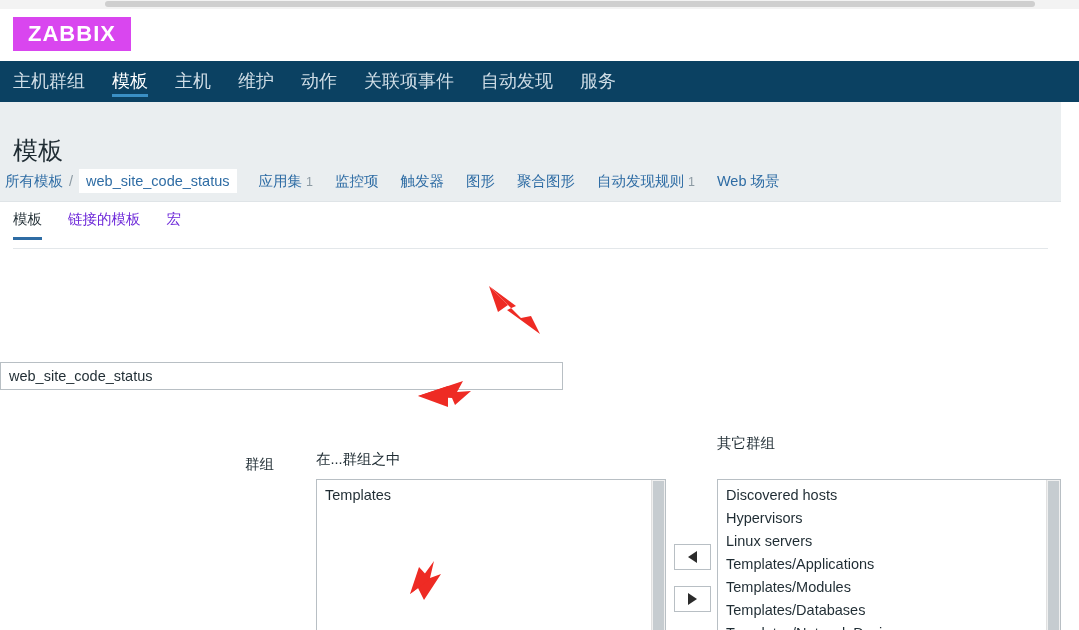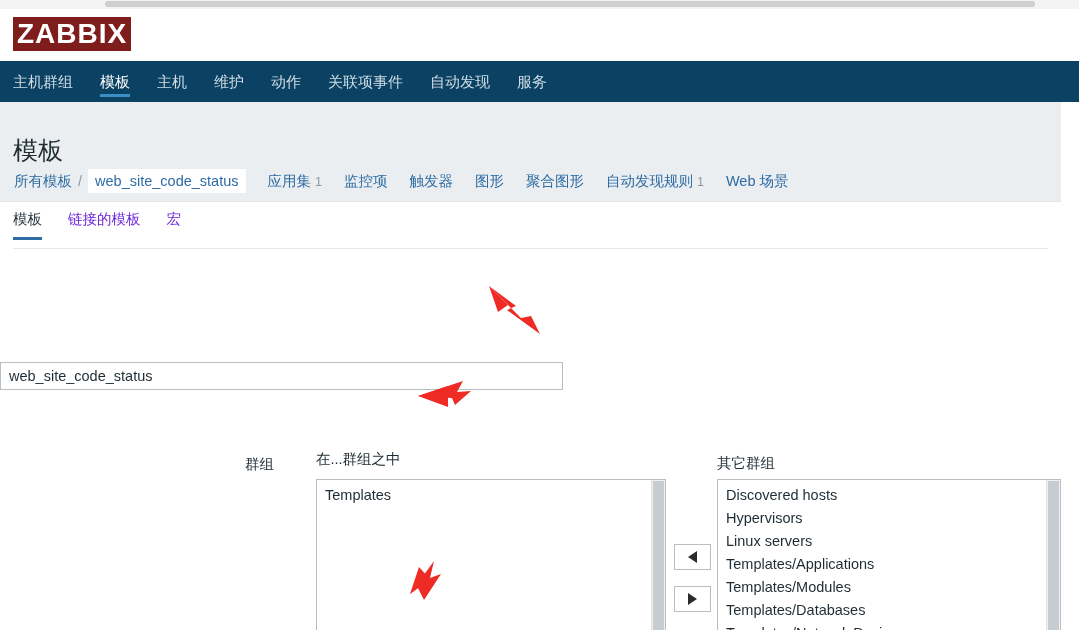--- a/index.html
+++ b/index.html
@@ -38,23 +38,23 @@
     position: absolute;
     top: 9px; left: 0;
     width: 1079px;
     height: 52px;
     background: #ffffff;
   }
   .logo {
     position: absolute;
     left: 13px; top: 8px;
     width: 118px; height: 34px;
-    background: #7f1d1d;
+    background: #d946ef;
     color: #ffffff;
-    font-size: 28px;
+    font-size: 22px;
     font-weight: bold;
     letter-spacing: 1px;
     text-align: center;
     line-height: 34px;
     font-family: "Liberation Sans", sans-serif;
     box-sizing: border-box;
   }
   .mainnav {
     position: absolute;
     left: 148px; top: 0;
@@ -93,21 +93,21 @@
     width: 1079px;
     height: 41px;
     background: #0b4162;
     display: flex;
     align-items: center;
     padding-left: 13px;
     box-sizing: border-box;
     gap: 27px;
   }
   .subnav .sn-item {
-    font-size: 15px;
+    font-size: 18px;
     color: #cfdde6;
     cursor: pointer;
     position: relative;
     line-height: 41px;
     white-space: nowrap;
   }
   .subnav .sn-item.active {
     color: #ffffff;
   }
   .subnav .sn-item.active::after {
@@ -131,21 +131,21 @@
     position: absolute;
     left: 13px; top: 15px;
     font-size: 25px;
     color: #1f2c33;
     font-weight: normal;
   }
 
   
   .crumbrow {
     position: absolute;
-    left: 14px; top: 64px;
+    left: 5px; top: 64px;
     height: 30px;
     display: flex;
     align-items: center;
     gap: 0;
   }
   .crumb-link {
     font-size: 14.5px;
     color: #2e6ca4;
     cursor: pointer;
     white-space: nowrap;
@@ -388,21 +388,21 @@
 
     <div class="frow" style="left:0; top:160px;">
       <input class="finput" type="text" value="web_site_code_status" style="">
     </div>
 
 
     <div class="frow" style="left:0; top:248px;">
       <div class="flabel">群组</div>
     </div>
     <div class="grp-subhead" style="left:316px; top:248px;">在...群组之中</div>
-    <div class="grp-subhead" style="left:717px; top:252px;">其它群组</div>
+    <div class="grp-subhead" style="left:717px; top:232px;">其它群组</div>
 
     <div class="listbox" style="left:316px; top:277px; width:350px; height:193px;">
       <ul>
         <li>Templates</li>
       </ul>
       <div class="lb-scroll">
         <div class="lb-thumb" style="top:1px; height:189px;"></div>
       </div>
     </div>
 

